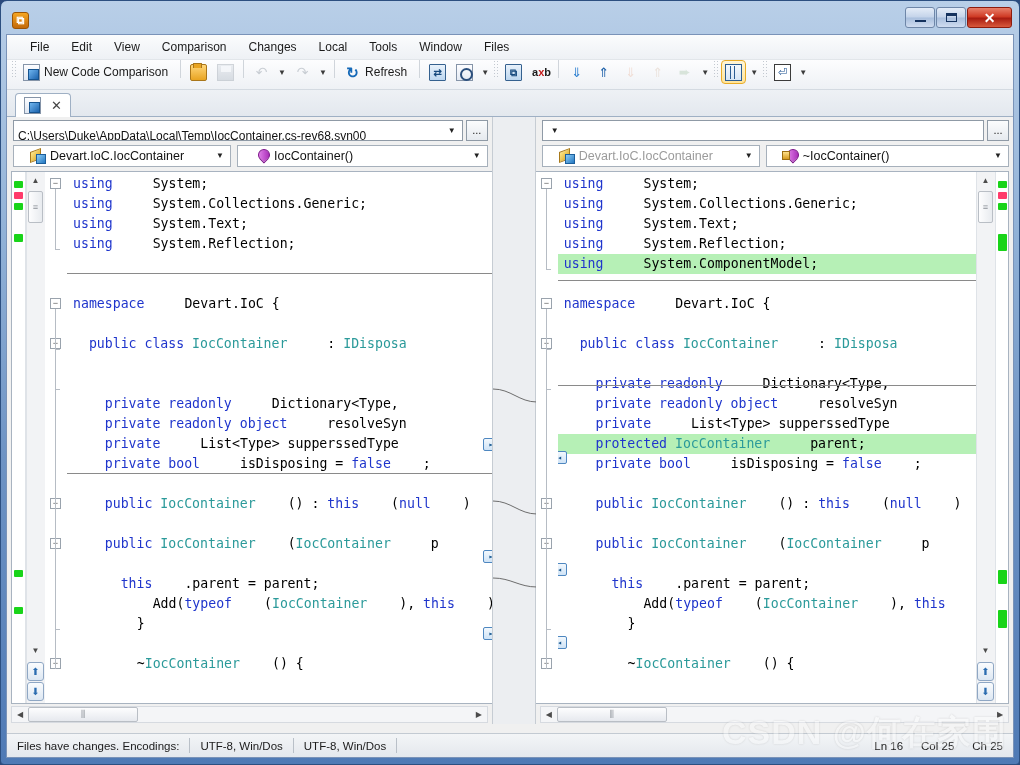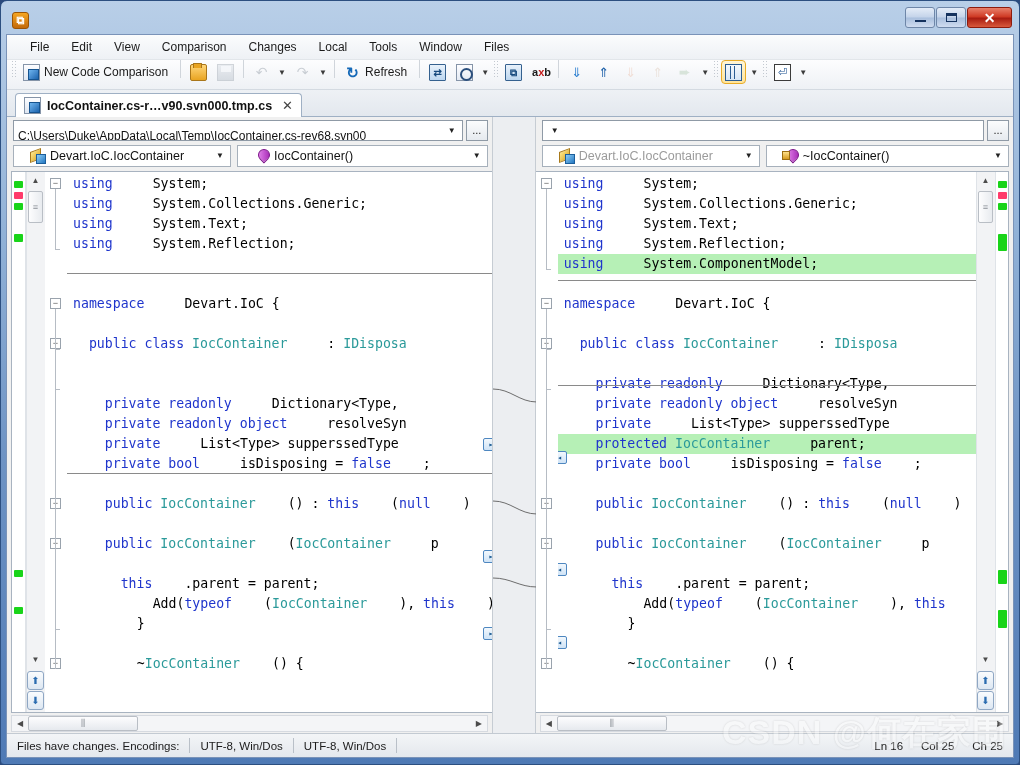--- a/index.html
+++ b/index.html
@@ -237,20 +237,21 @@
   .hsb .hthumb{ position:absolute; height:15px; top:0;
      background:linear-gradient(180deg,#fdfdfe,#e6e9ee); border:1px solid #b9bec5; border-radius:2px;
      color:#8a8f96; font-size:9px; text-align:center; line-height:13px;}
 
   
   #statusbar{
     height:24px; display:flex; align-items:center; gap:0;
     background:linear-gradient(180deg,#f3f5f7,#e4e8ed);
     border-top:1px solid #c3cad2; font-size:11.5px; color:#1b1b1b;
     position:relative;
+    margin-top:9px;
   }
   .st-cell{ padding:0 10px; white-space:nowrap;}
   .st-div{ width:1px; height:15px; background:#b9c0c8;}
   .st-right{ position:absolute; right:10px; display:flex; gap:18px; }
   #watermark{
     position:absolute; right:6px; top:-28px; height:60px; width:330px;
     pointer-events:none; opacity:.32; color:#fff; font-size:34px; font-weight:bold;
     letter-spacing:1px; line-height:52px; text-align:right;
     text-shadow:0 0 2px rgba(120,120,120,.9);
   }
@@ -366,21 +367,20 @@
 
       <div class="tb-btn">
         <span class="ico wrap">⏎</span>
       </div>
       <div class="tb-arrow">▼</div>
     </div>
 
     <div id="tabstrip">
       <div class="doctab">
         <span class="ico newcmp"></span>
-        <span>IocContainer.cs-r…v90.svn000.tmp.cs</span>
         <span class="close-x">✕</span>
       </div>
     </div>
 
     <div id="panes">
 
       <div class="side left">
         <div class="pathrow">
           <div class="combo">
             <span class="txt">C:\Users\Duke\AppData\Local\Temp\IocContainer.cs-rev68.svn00</span>

